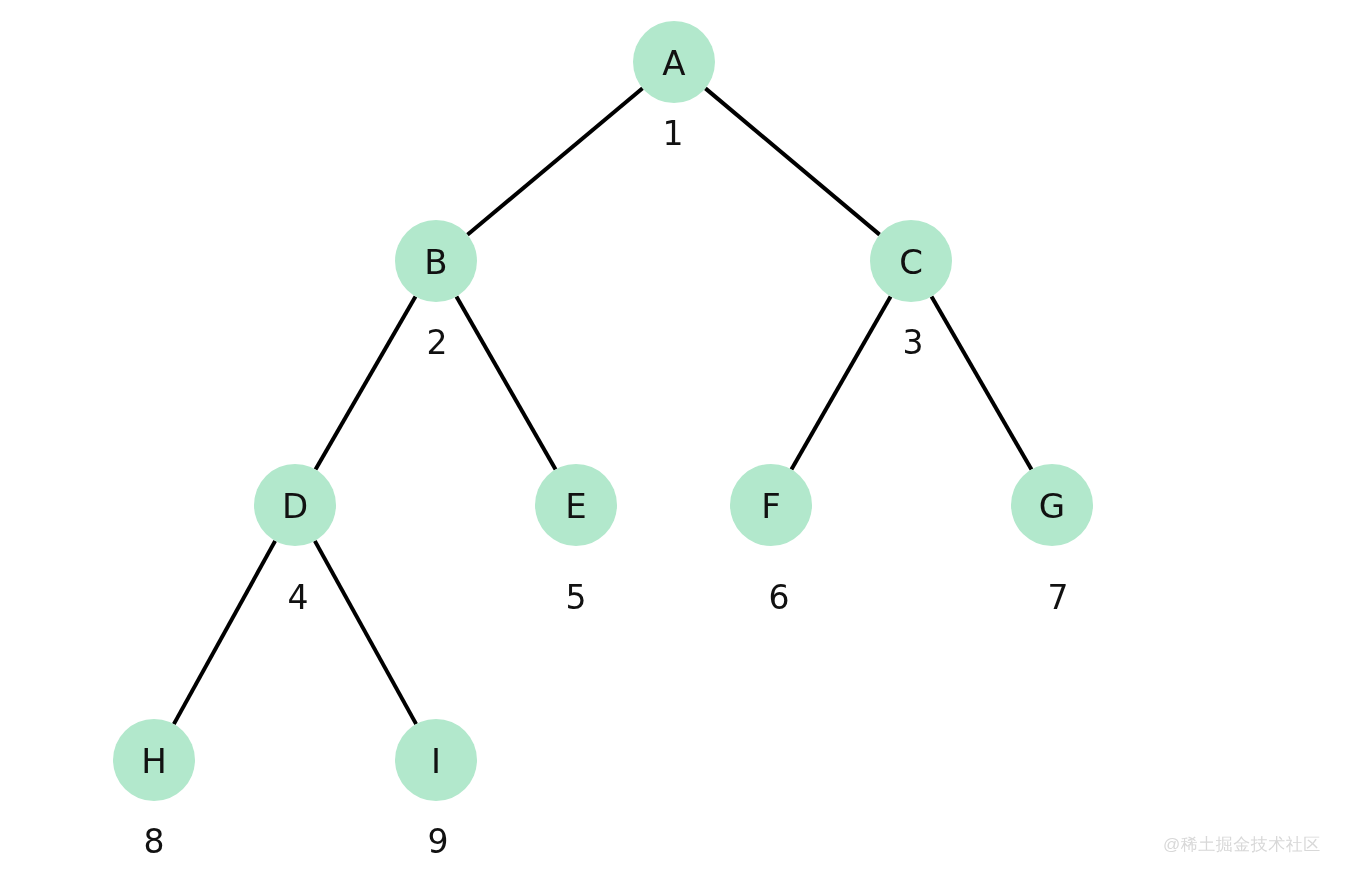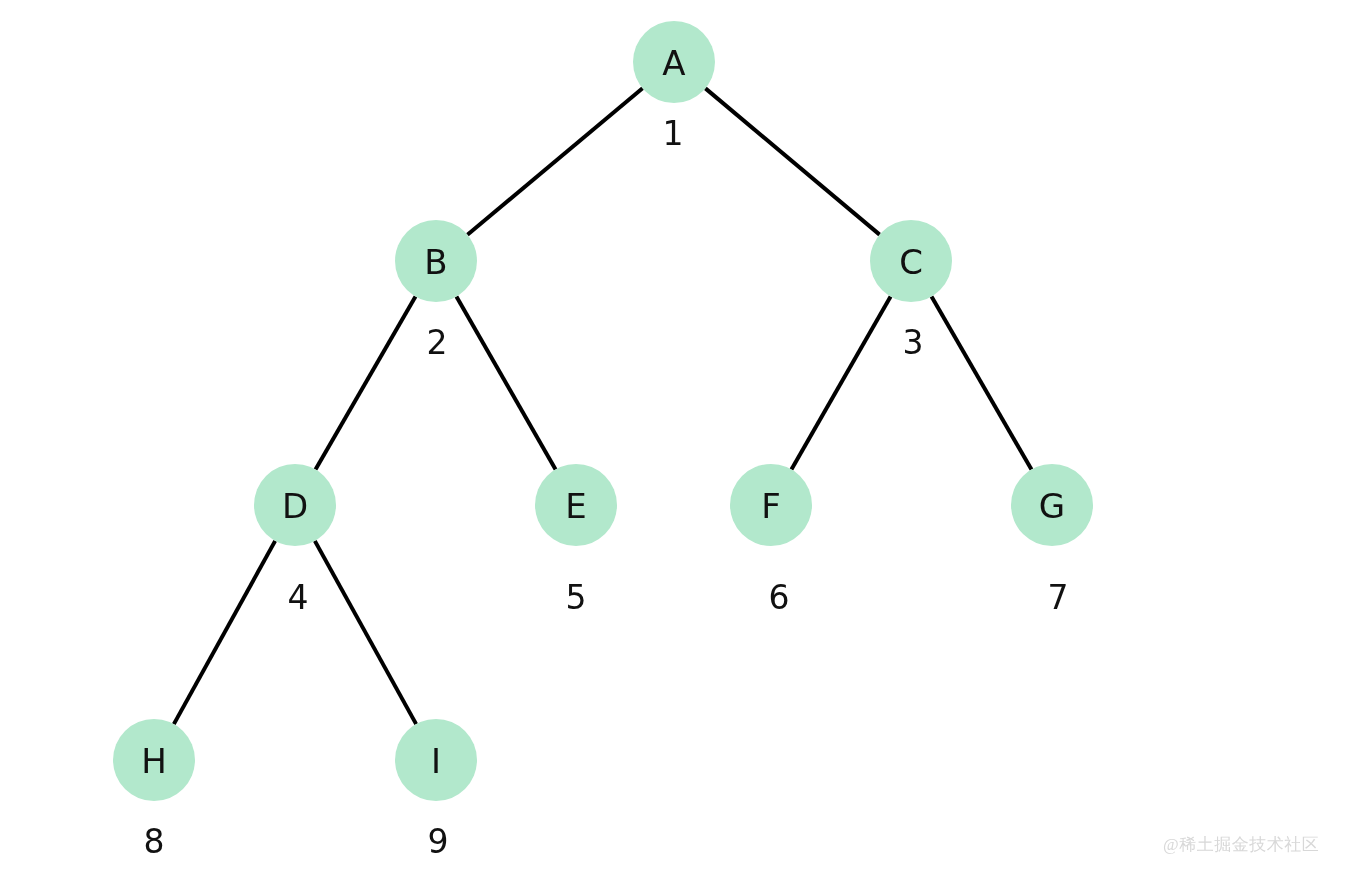--- a/index.html
+++ b/index.html
@@ -39,21 +39,21 @@
   }
   .node-index {
     font-family: "DejaVu Sans", "Liberation Sans", sans-serif;
     font-size: 33px;
     fill: #111111;
     text-anchor: middle;
     dominant-baseline: central;
   }
   .watermark {
     position: absolute;
-    font-family: Liberation Serif, serif;
+    font-family: Liberation Sans, sans-serif;
     font-size: 17px;
     color: #d8d8d8;
     white-space: nowrap;
     letter-spacing: 0.5px;
   }
 </style>
 </head>
 <body>
 
 <div id="canvas" style="width: 1348px; height: 884px; background: rgb(255, 255, 255);">

